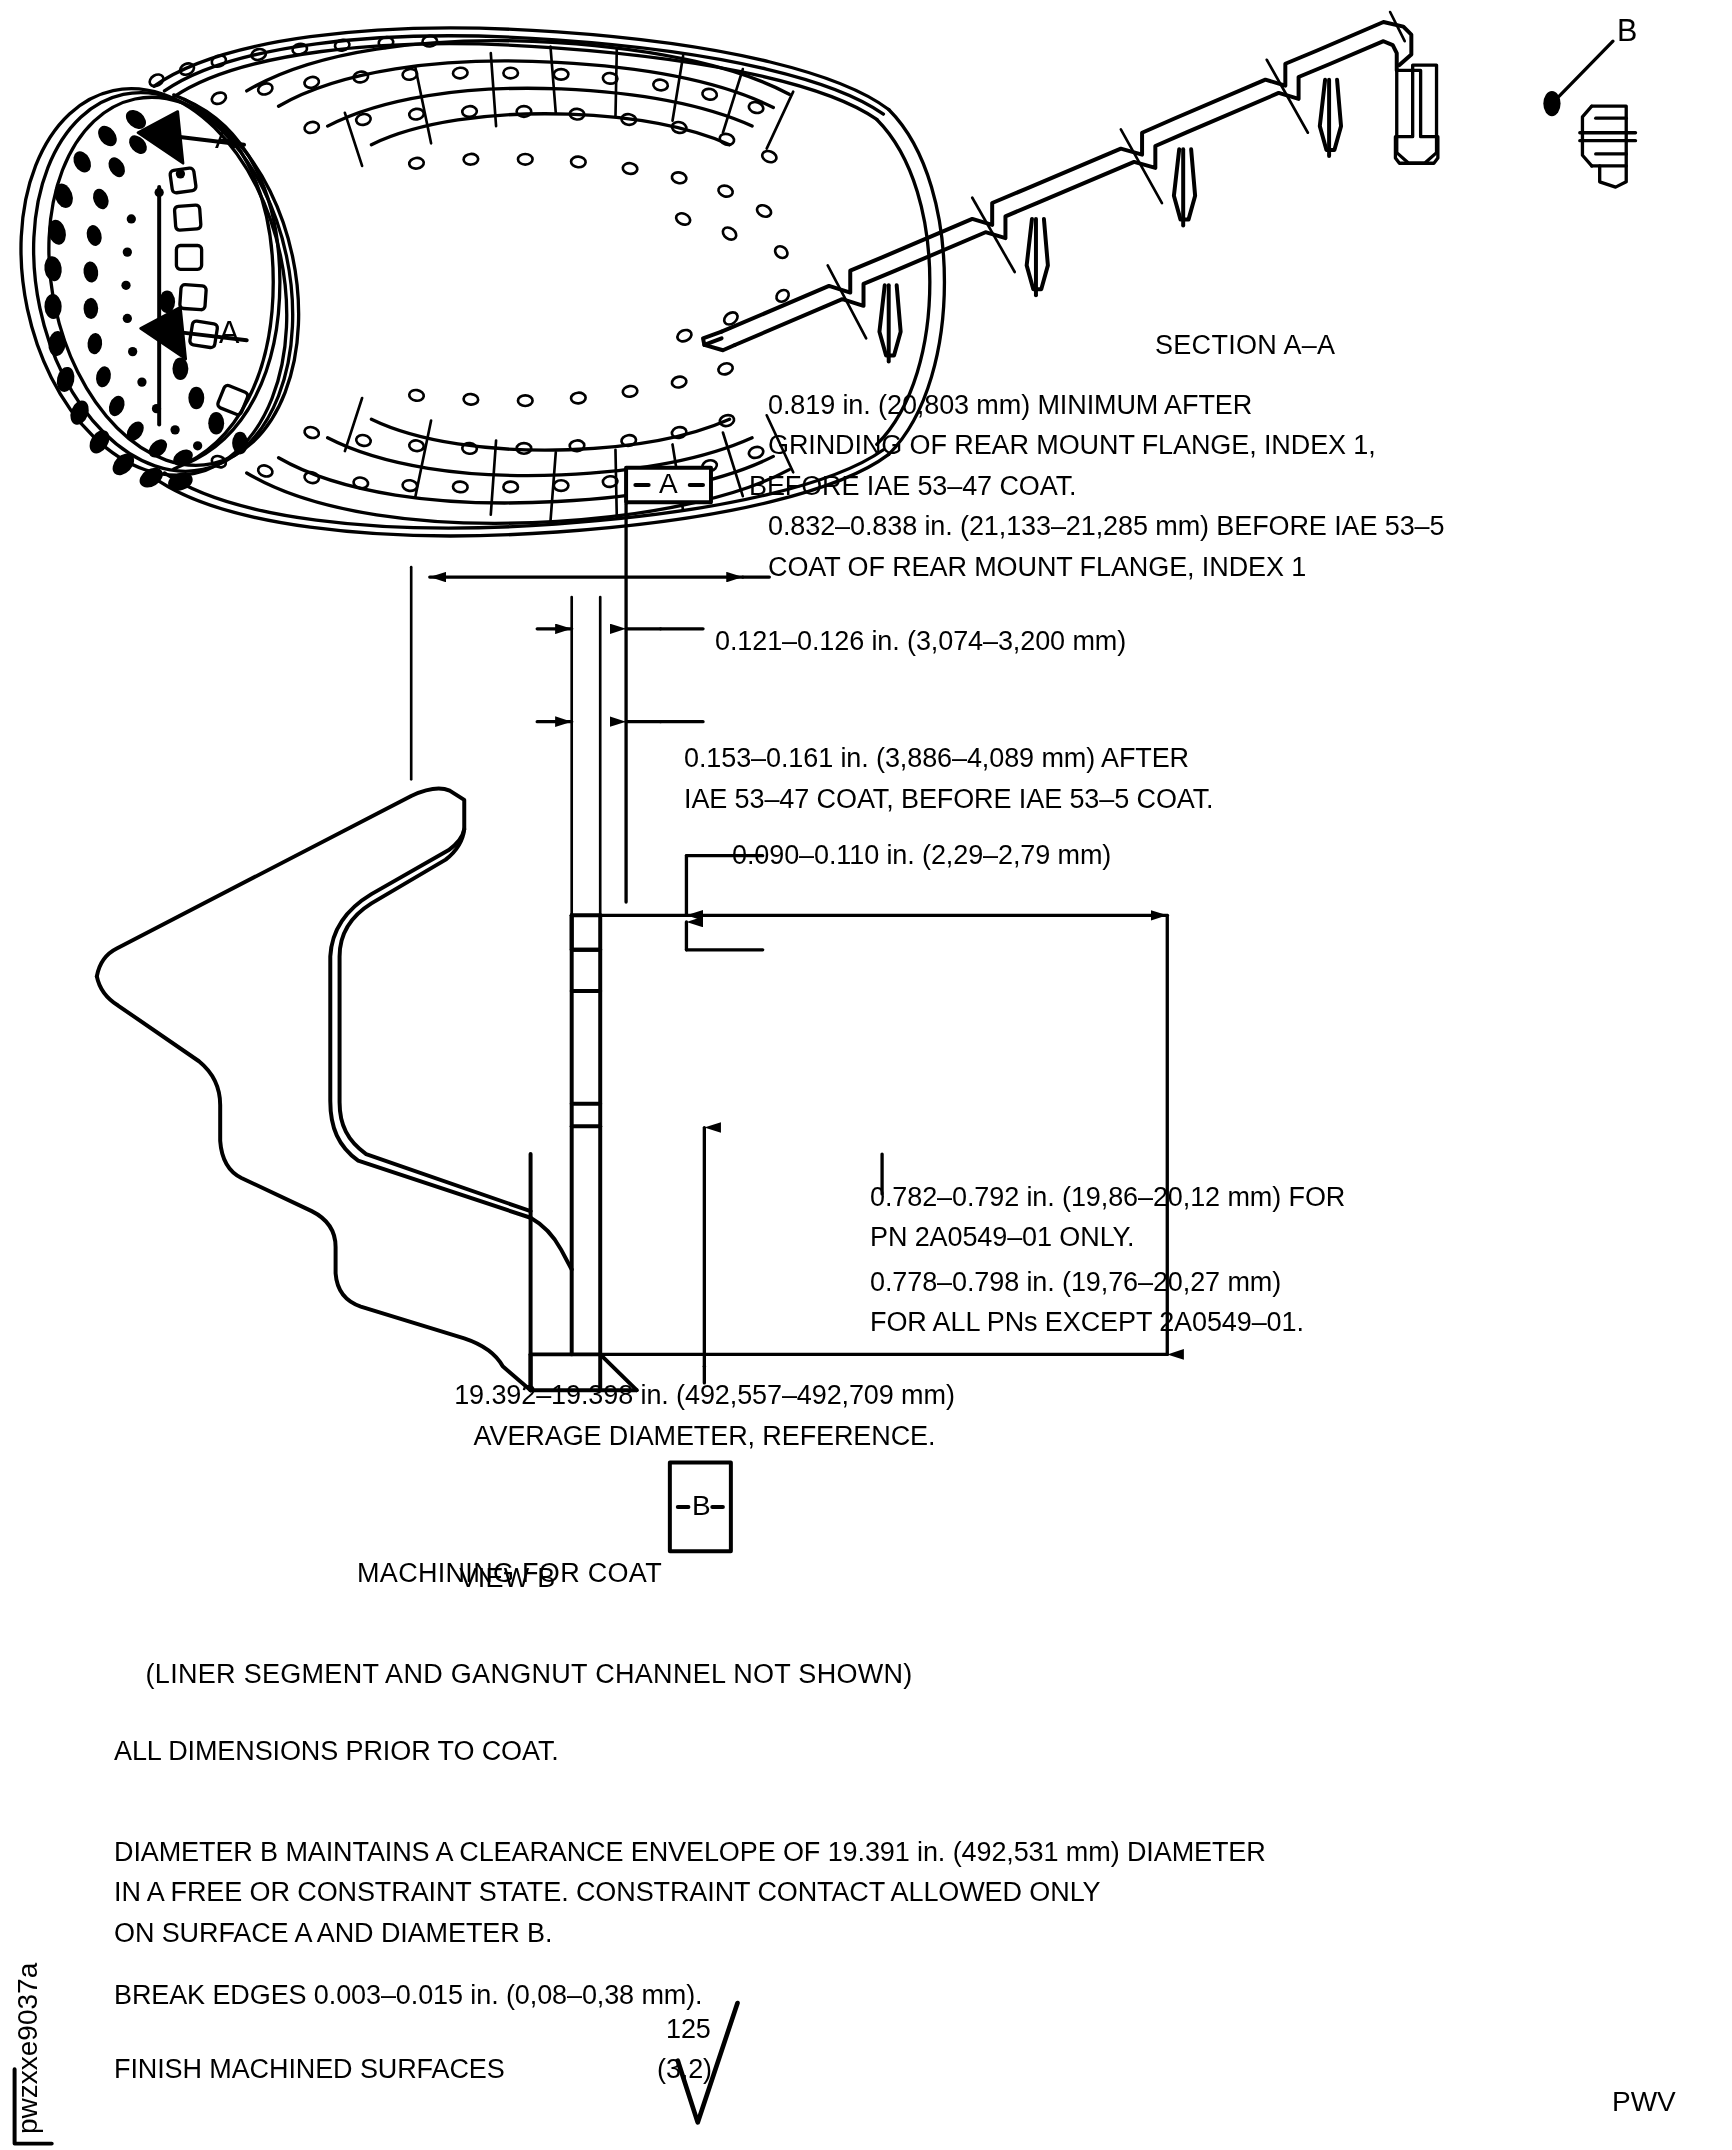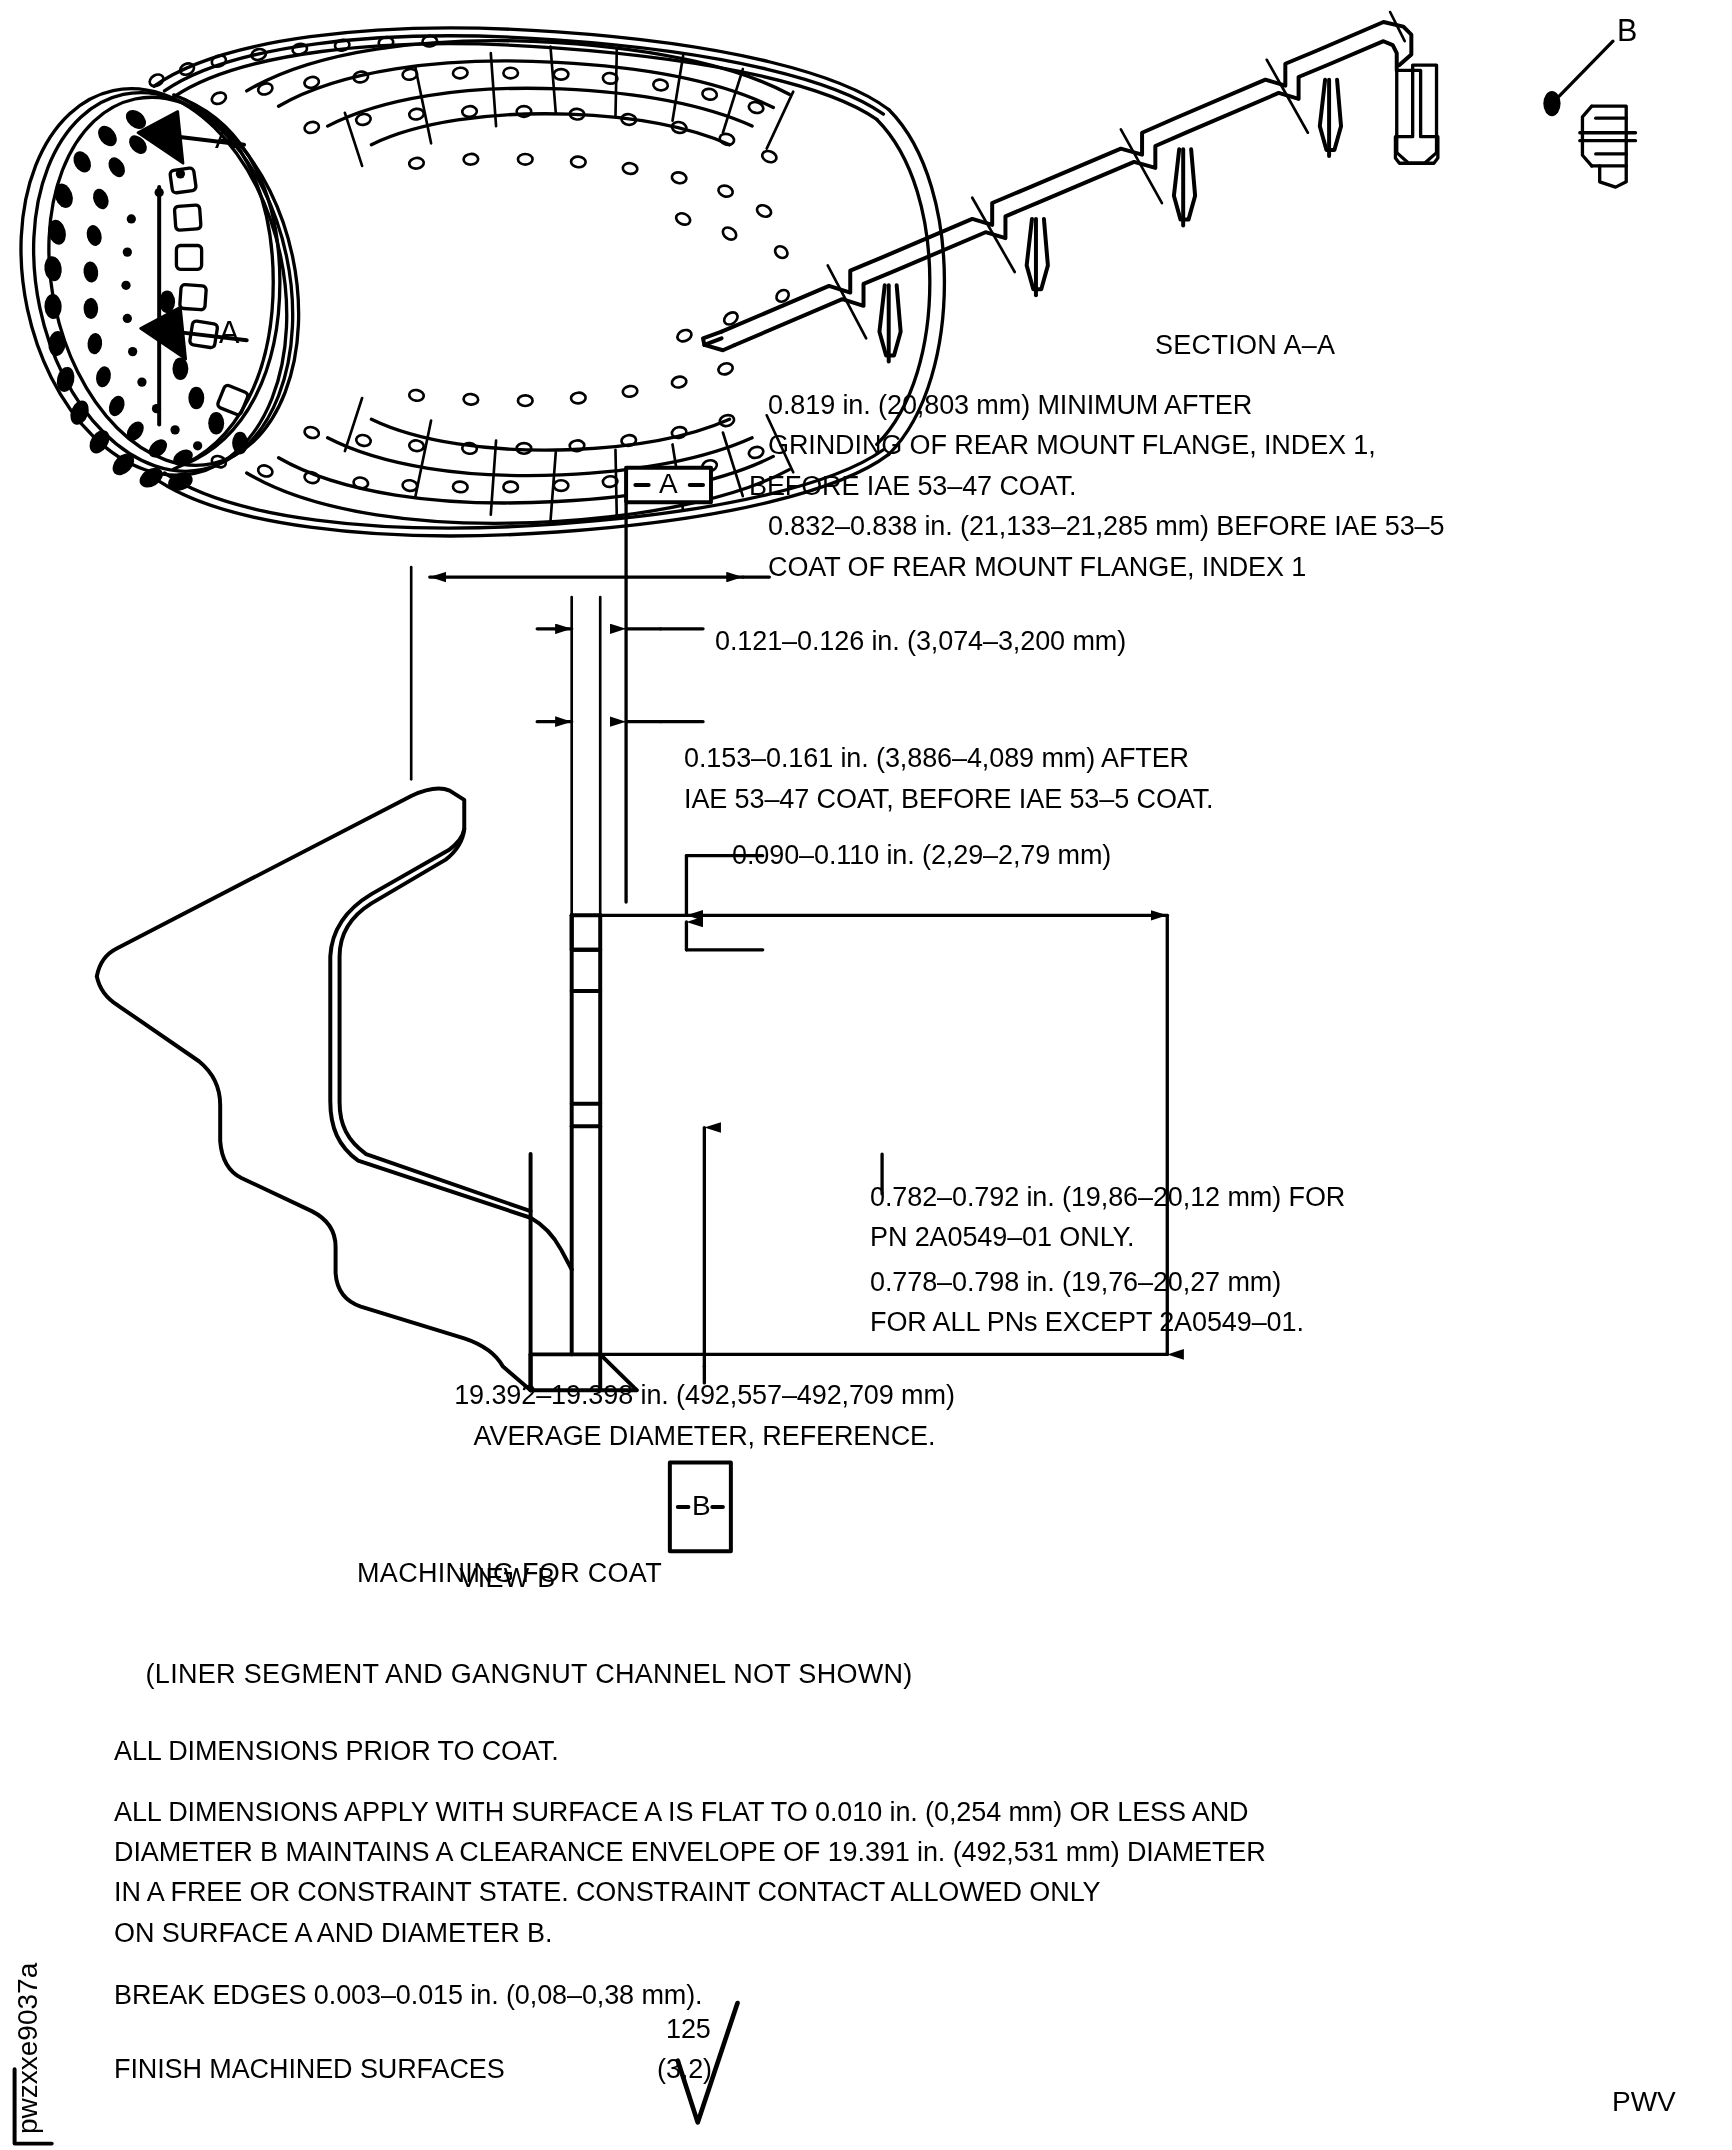--- a/index.html
+++ b/index.html
@@ -481,21 +481,20 @@
 
   <div class="txt t-dim ctr" style="left:369px; top:1382px; width:671px;">19.392–19.398 in. (492,557–492,709 mm)</div>
   <div class="txt t-dim ctr" style="left:369px; top:1423px; width:671px;">AVERAGE DIAMETER, REFERENCE.</div>
 
   <div class="txt t-head ctr" style="left:345px; top:1565px; width:325px;">VIEW B</div>
   <div class="txt t-head ctr" style="left:219px; top:1560px; width:581px;">MACHINING FOR COAT</div>
   <div class="txt t-head ctr" style="left:6.6px; top:1661px; width:1045px;">(LINER SEGMENT AND GANGNUT CHANNEL NOT SHOWN)</div>
 
   <div class="txt t-note" style="left:114px; top:1738px;">ALL DIMENSIONS PRIOR TO COAT.</div>
 
-  <div class="txt t-note" style="left:114px; top:1799px;">ALL DIMENSIONS APPLY WITH SURFACE A IS FLAT TO 0.010 in. (0,254 mm) OR LESS AND</div>
   <div class="txt t-note" style="left:114px; top:1839px;">DIAMETER B MAINTAINS A CLEARANCE ENVELOPE OF 19.391 in. (492,531 mm) DIAMETER</div>
   <div class="txt t-note" style="left:114px; top:1879px;">IN A FREE OR CONSTRAINT STATE. CONSTRAINT CONTACT ALLOWED ONLY</div>
   <div class="txt t-note" style="left:114px; top:1920px;">ON SURFACE A AND DIAMETER B.</div>
 
   <div class="txt t-note" style="left:114px; top:1982px;">BREAK EDGES 0.003–0.015 in. (0,08–0,38 mm).</div>
 
   <div class="txt t-note" style="left:114px; top:2056px;">FINISH MACHINED SURFACES</div>
   <div class="txt t-note" style="left:666px; top:2016px;">125</div>
   <div class="txt t-note" style="left:657px; top:2056px;">(3,2)</div>
 

